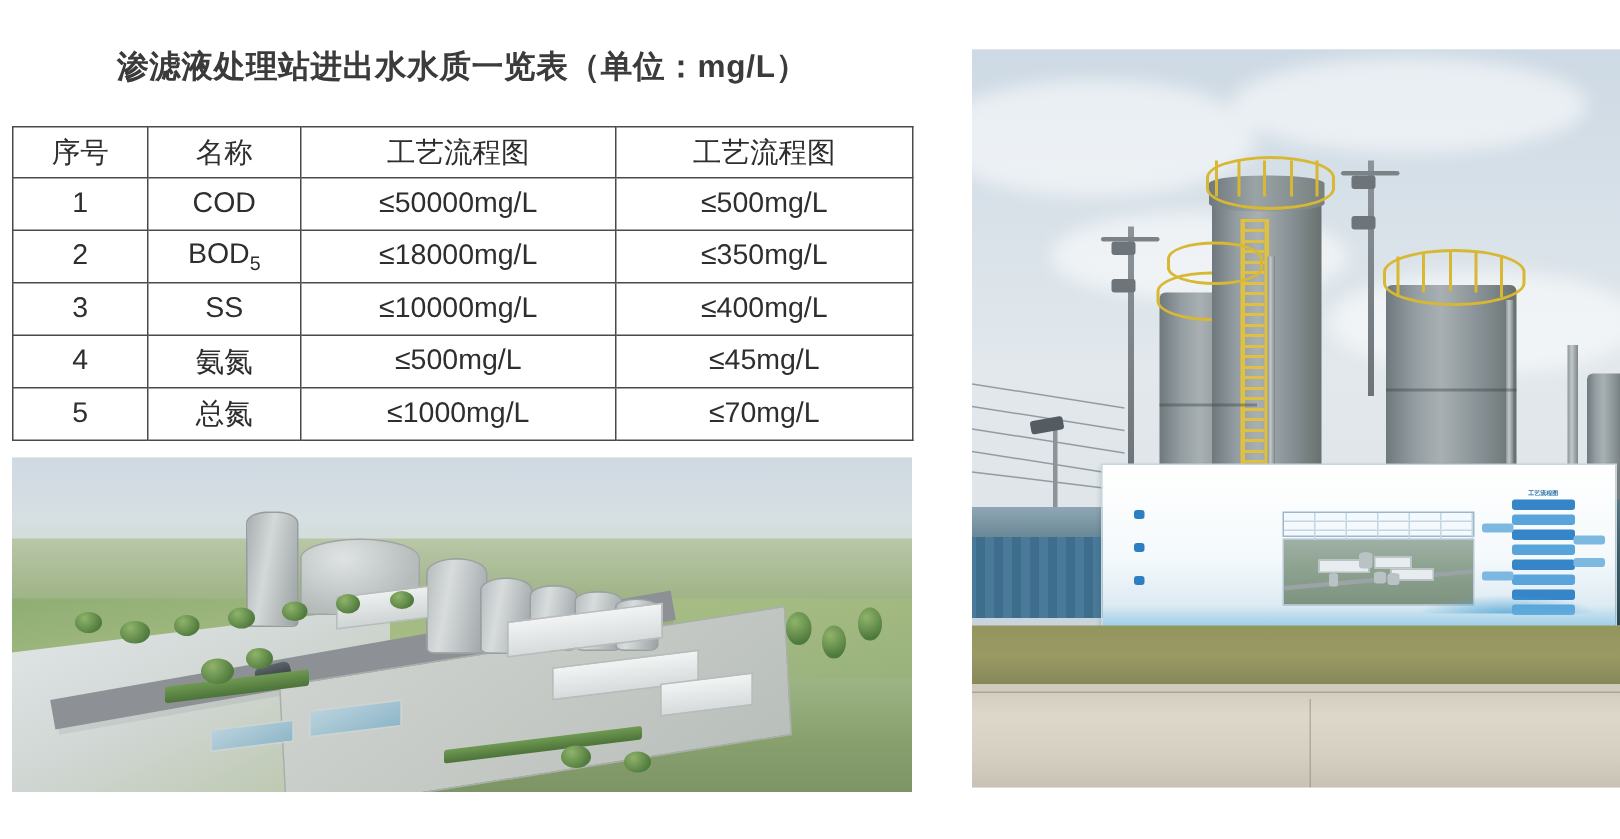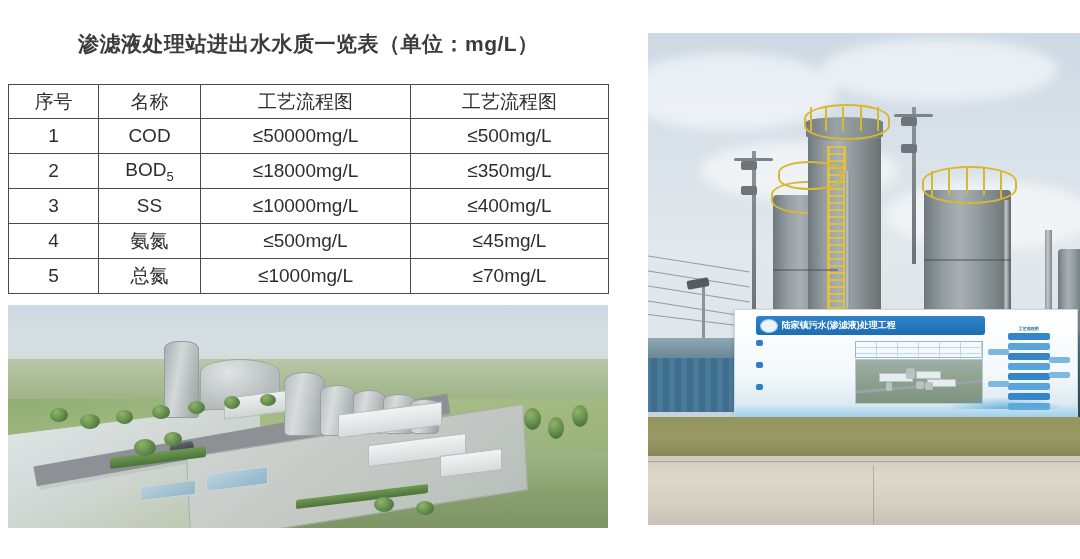--- a/index.html
+++ b/index.html
@@ -498,24 +498,20 @@
   <div class="s-lamp-head" style="left:9%;top:50%;"></div>
 
   <div class="s-roof" style="left:-2%;top:62%;width:34%;height:5%;"></div>
   <div class="s-wall-blue" style="left:-2%;top:66%;width:34%;height:11%;"></div>
   <div class="s-wall" style="left:30%;top:61%;width:72%;height:17%;"></div>
 
   <div class="s-board-leg" style="left:22%;top:76%;width:6px;height:13%;"></div>
   <div class="s-board-leg" style="left:95%;top:76%;width:6px;height:13%;"></div>
 
   <div class="s-board" style="left:20%;top:56%;width:79%;height:23.5%;">
-    <div class="board-banner">
-      <span class="board-logo"></span>
-      <span class="board-banner-text">陆家镇污水(渗滤液)处理工程</span>
-    </div>
 
     <div class="board-col-left">
       <div class="board-para">
         <span class="board-tag">&nbsp;&nbsp;&nbsp;</span>
         <span class="board-lines">
           <span class="board-line" style="width:96%"></span>
           <span class="board-line" style="width:92%"></span>
           <span class="board-line" style="width:88%"></span>
           <span class="board-line" style="width:54%"></span>
         </span>

